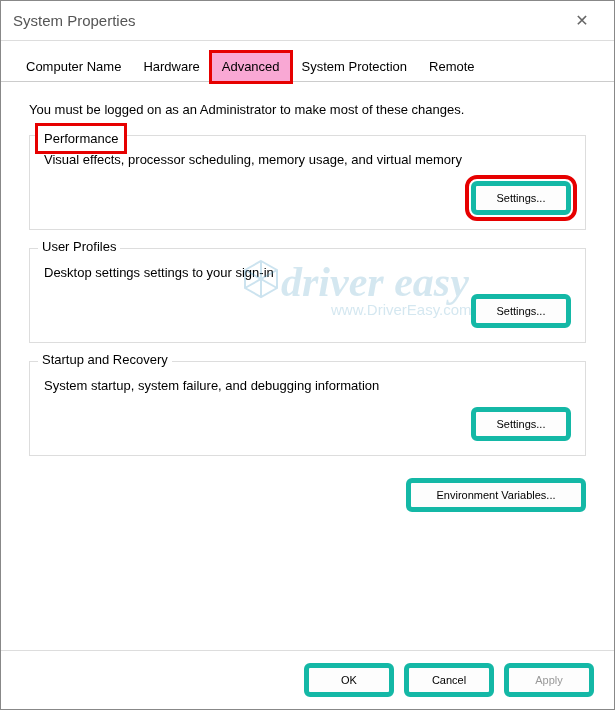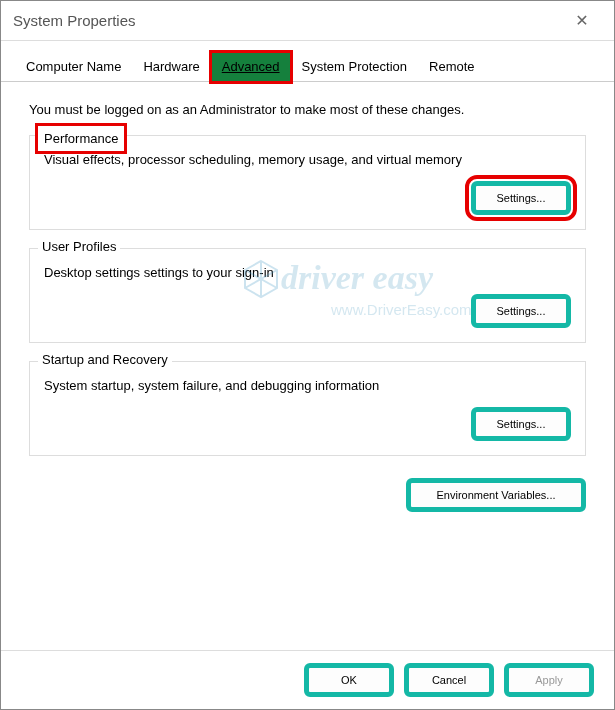--- a/index.html
+++ b/index.html
@@ -38,23 +38,22 @@
       padding: 6px 10px 8px 10px;
       border: 1px solid transparent;
       border-bottom: none;
       cursor: pointer;
       position: relative;
       top: 1px;
       color: #000;
     }
     .tab.active {
       border-color: #ccc;
-      background: #15803d;
+      background: #f9a8d4;
       z-index: 2;
-      text-decoration: underline;
     }
     .highlight-tab {
       outline: 3px solid #e60000;
       outline-offset: -1px;
     }
     .content {
       padding: 20px 28px 10px 28px;
     }
     .info-text { margin-bottom: 18px; }
     .groupbox {
@@ -104,21 +103,21 @@
       display: flex;
       justify-content: flex-end;
       gap: 10px;
       background: #fff;
     }
     .footer .btn { min-width: 90px; }
     .btn.disabled { color: #999; cursor: default; }
     .watermark {
       position: absolute;
       top: 260px; left: 280px;
-      font-size: 34px;
+      font-size: 42px;
       font-style: italic;
       font-weight: 600;
       color: rgba(100,170,200,0.28);
       pointer-events: none;
       font-family: Georgia, serif;
       line-height: 1;
     }
     .watermark-sub {
       position: absolute;
       top: 300px; left: 330px;

